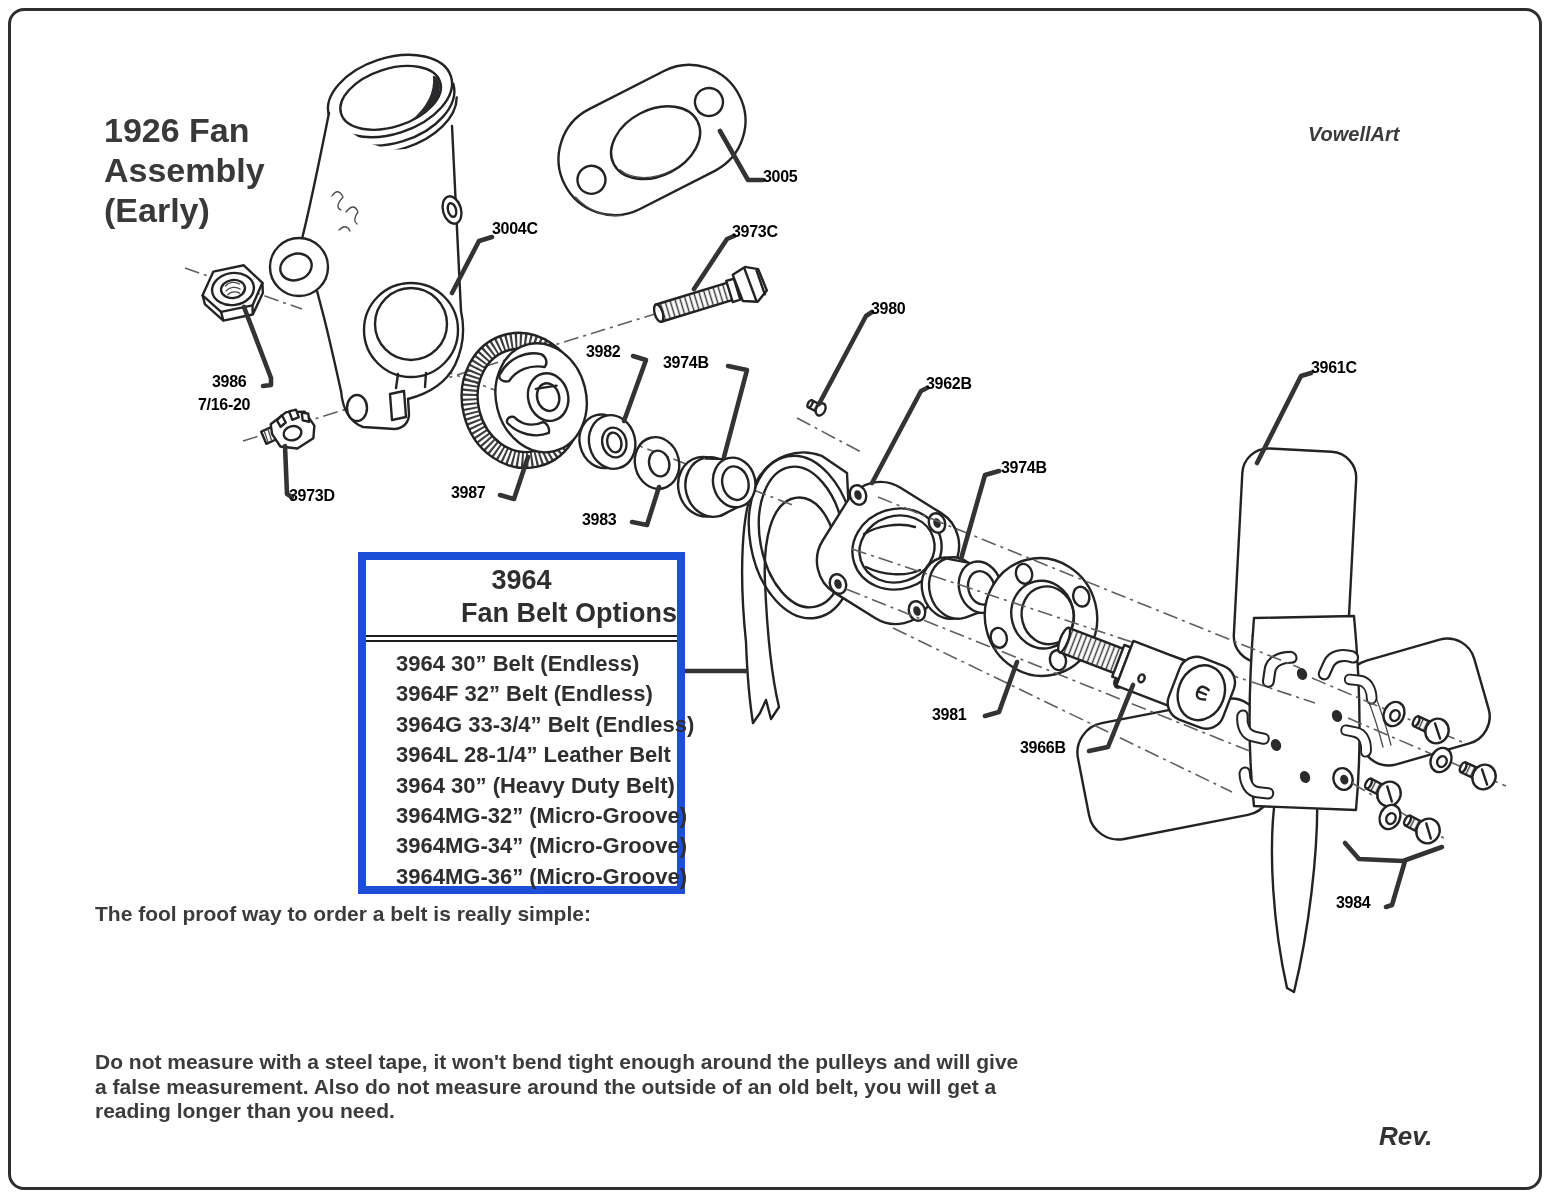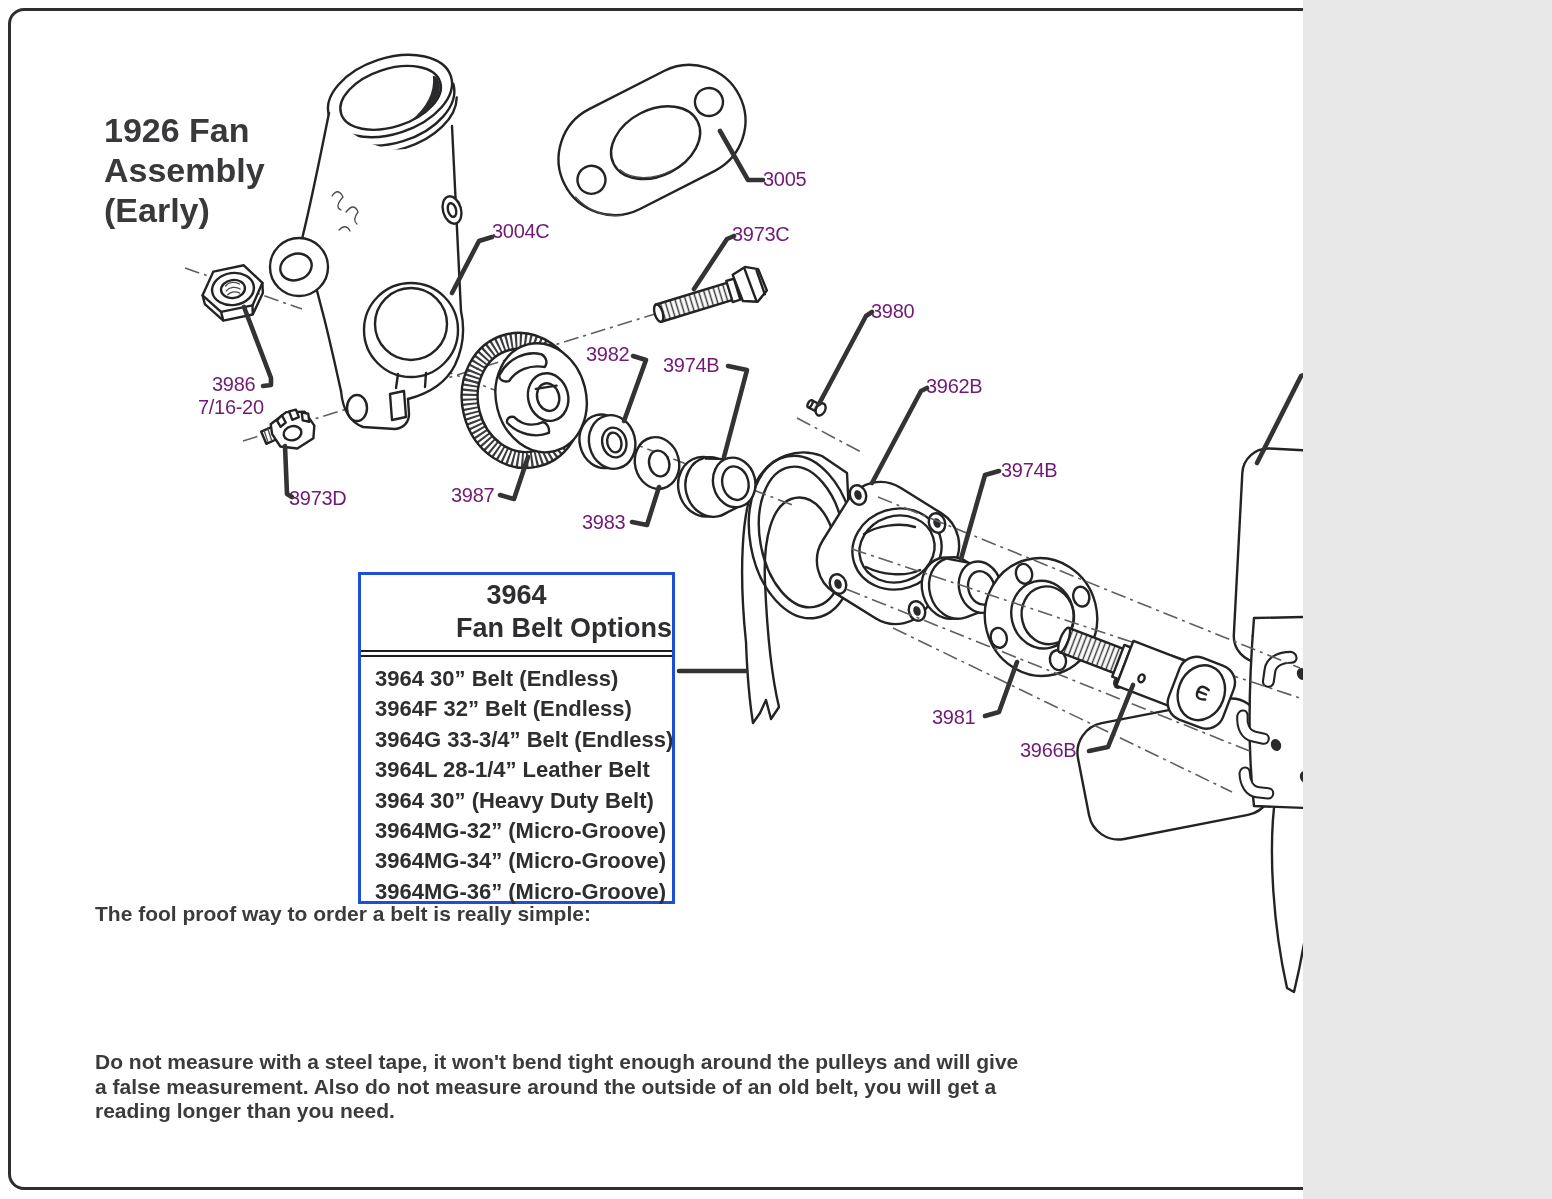--- a/index.html
+++ b/index.html
@@ -1,36 +1,36 @@
 <!DOCTYPE html>
 <html><head>
 <meta charset="utf-8">
 <style>
   html,body{margin:0;padding:0;background:#e8e8e8;}
-  .page{position:relative;width:1303px;height:1199px;background:#ffffff;overflow:hidden;
+  .page{position:relative;width:1552px;height:1199px;background:#ffffff;overflow:hidden;
         font-family:"Liberation Sans","DejaVu Sans",sans-serif;}
   .frame{position:absolute;left:8px;top:8px;width:1528px;height:1176px;
          border:3px solid #2e2e30;border-radius:16px;pointer-events:none;}
   .art{position:absolute;left:0;top:0;width:1552px;height:1199px;}
   .ln{stroke:#232325;stroke-width:2.4;fill:none;stroke-linecap:round;stroke-linejoin:round;}
   .thin{stroke:#4a4a4c;stroke-width:1.3;fill:none;stroke-linecap:round;}
   .fw{fill:#ffffff;}
   .fd{fill:#2a2a2c;stroke:none;}
   .ldr{stroke:#333335;stroke-width:4.6;fill:none;stroke-linecap:round;stroke-linejoin:round;}
   .ctr{stroke:#5f5f61;stroke-width:1.6;fill:none;stroke-dasharray:15 5 3 5;}
-  .plabel{position:absolute;font-weight:normal;font-size:20px;color:#701a75;letter-spacing:-0.3px;white-space:nowrap;}
+  .plabel{position:absolute;font-weight:bold;font-size:16px;color:#000000;letter-spacing:-0.3px;white-space:nowrap;}
   .title{position:absolute;left:104px;top:110px;font-weight:bold;font-size:34px;line-height:40px;color:#39393b;}
   .credit{position:absolute;left:1308px;top:123px;font-weight:bold;font-style:italic;font-size:20px;color:#3a3a3c;text-align:right;}
   .rev{position:absolute;left:1379px;top:1121px;font-weight:bold;font-style:italic;font-size:26px;color:#333335;}
   .belt-table{position:absolute;left:358px;top:552px;width:311px;height:326px;
-              border:3px solid #1d4ed8;background:#fff;color:#2e2e30;margin-top:20px;}
+              border:8px solid #1d4ed8;background:#fff;color:#2e2e30;}
   .bt-title{font-weight:bold;font-size:27px;text-align:center;margin-top:5px;}
   .bt-sub{font-weight:bold;font-size:27px;text-align:right;margin-top:2px;}
   .bt-rule{height:3px;border-top:2px solid #1d1d1f;border-bottom:2px solid #1d1d1f;margin:6px 0 7px 0;}
-  .bt-row{font-weight:bold;font-size:22px;line-height:30.4px;padding-left:14px;white-space:nowrap;}
+  .bt-row{font-weight:bold;font-size:22px;line-height:30.4px;padding-left:30px;white-space:nowrap;}
   .intro{position:absolute;left:95px;top:902px;font-weight:bold;font-size:21px;color:#3b3b3d;text-align:center;}
   .steps{position:absolute;left:116px;top:946px;font-weight:bold;font-size:21px;line-height:28.6px;color:#3b3b3d;}
   .warning{position:absolute;left:95px;top:1050px;width:938px;font-weight:bold;font-size:21px;line-height:24.5px;color:#3b3b3d;}
 </style>
 </head>
 <body>
 
 <div class="page">
 
   <svg class="art" viewBox="0 0 1552 1199">

